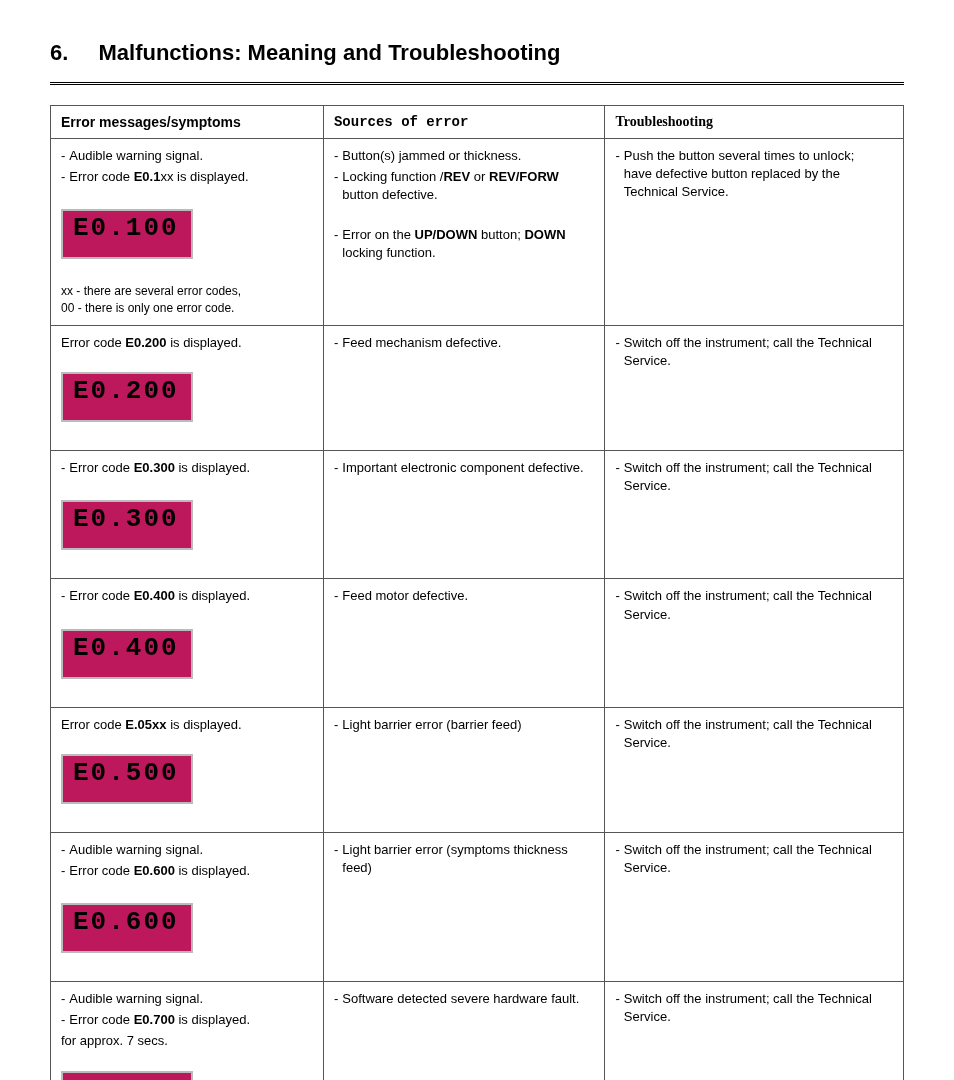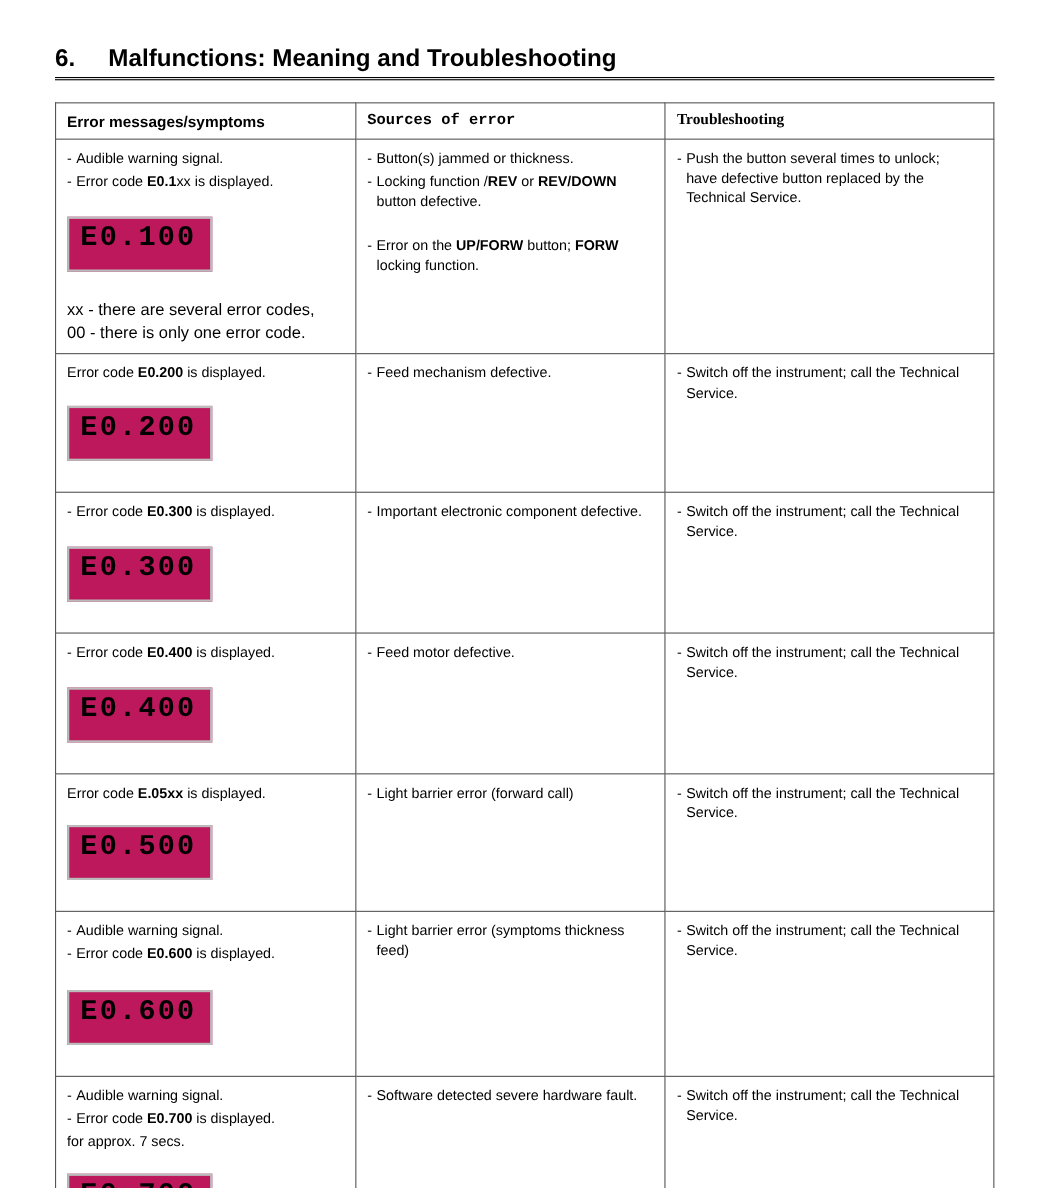--- a/index.html
+++ b/index.html
@@ -10,21 +10,21 @@
       color: #000;
       width: 954px;
       min-height: 1080px;
       padding: 40px 50px;
     }
 
     .page-title {
       font-size: 22px;
       font-weight: bold;
       margin-bottom: 6px;
-      padding-bottom: 4px;
+      padding-bottom: 16px;
       border-bottom: 3px double #000;
     }
 
     .page-title .chapter-num {
       margin-right: 24px;
     }
 
     .main-content {
       margin-top: 20px;
     }
@@ -80,21 +80,21 @@
     .footer {
       margin-top: 30px;
       display: flex;
       justify-content: space-between;
       font-size: 13px;
       border-top: 1px solid #000;
       padding-top: 6px;
     }
 
     .note-text {
-      font-size: 15px;
+      font-size: 12px;
       margin-top: 4px;
     }
 
     b { font-weight: bold; }
   </style>
 </head>
 <body>
 
 <div class="page-title">
   <span class="chapter-num">6.</span>
@@ -128,26 +128,26 @@
             00 - there is only one error code.
           </div>
         </td>
         <td>
           <div class="list-item">
             <span class="dash">-</span>
             <span>Button(s) jammed or thickness.</span>
           </div>
           <div class="list-item">
             <span class="dash">-</span>
-            <span>Locking function /<b>REV</b> or <b>REV/DOWN</b> button defective.</span>
+            <span>Locking function /<b>REV</b> or <b>REV/FORW</b> button defective.</span>
           </div>
           <br>
           <div class="list-item">
             <span class="dash">-</span>
-            <span>Error on the <b>UP/FORW</b> button; <b>FORW</b> locking function.</span>
+            <span>Error on the <b>UP/DOWN</b> button; <b>DOWN</b> locking function.</span>
           </div>
         </td>
         <td>
           <div class="list-item">
             <span class="dash">-</span>
             <span>Push the button several times to unlock;<br>have defective button replaced by the Technical Service.</span>
           </div>
         </td>
       </tr>
 
@@ -217,21 +217,21 @@
 
       <tr>
         <td>
           <span>Error code <b>E.05xx</b> is displayed.</span>
           <br>
           <div class="lcd">E0.500</div>
         </td>
         <td>
           <div class="list-item">
             <span class="dash">-</span>
-            <span>Light barrier error (forward call)</span>
+            <span>Light barrier error (barrier feed)</span>
           </div>
         </td>
         <td>
           <div class="list-item">
             <span class="dash">-</span>
             <span>Switch off the instrument; call the Technical Service.</span>
           </div>
         </td>
       </tr>
 

